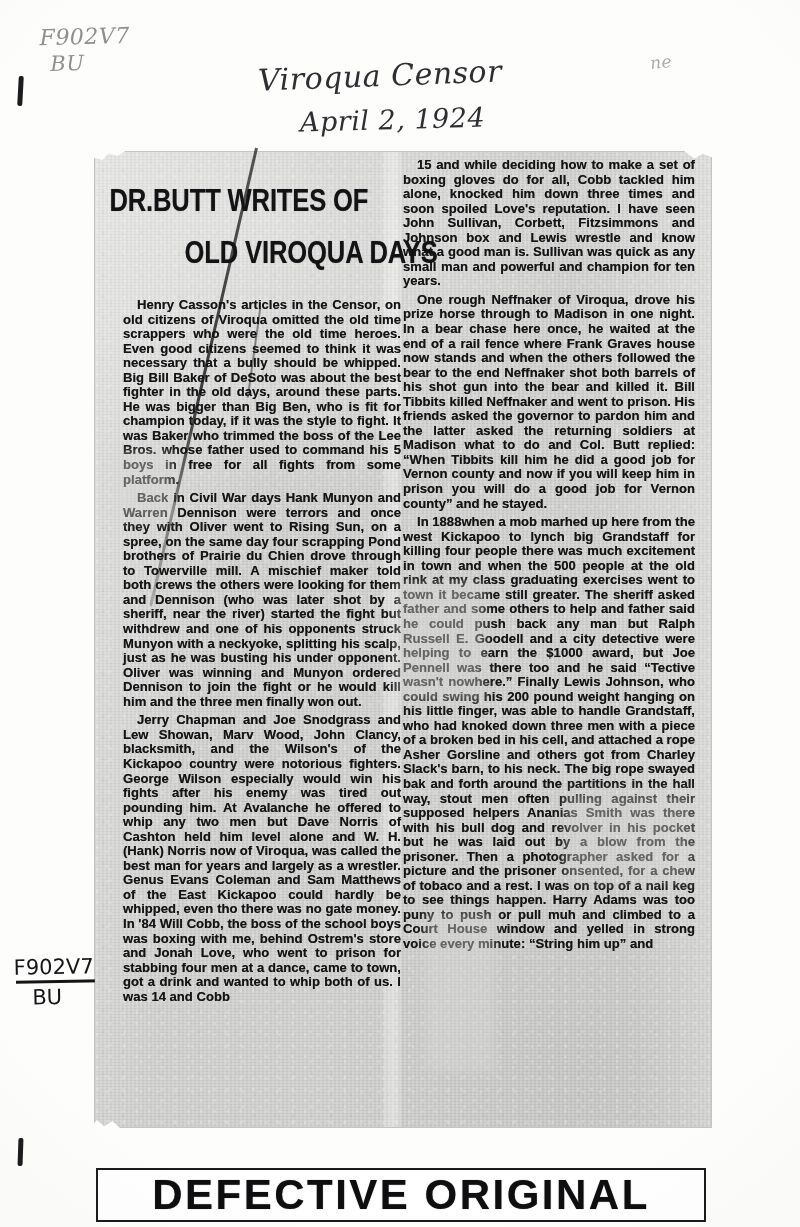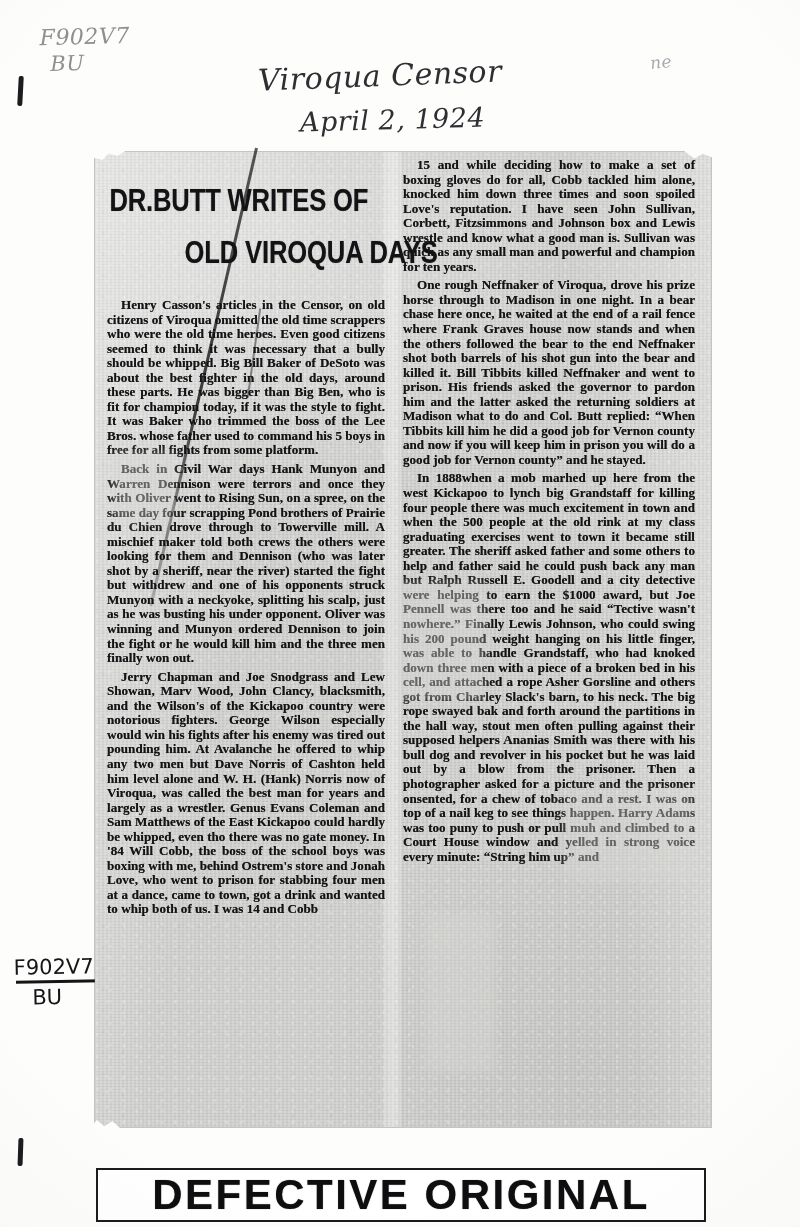--- a/index.html
+++ b/index.html
@@ -141,30 +141,30 @@
     text-shadow:0 0 1px rgba(0,0,0,.45);
   }
   #headline .hl-line{display:block;white-space:nowrap;}
   #headline .hl-1{margin-left:18px;}
   #headline .hl-2{margin-left:112px;margin-top:9px;}
 
   
   .col{
     position:absolute;z-index:6;top:0;
     color:#141416;
-    font-family:Liberation Serif, serif;
+    font-family:Liberation Sans, sans-serif;
     font-weight:bold;
     font-size:13.1px;
     line-height:14.55px;
     text-align:justify;
     text-justify:inter-word;
     -webkit-hyphens:none;hyphens:none;
     text-shadow:0 0 .6px rgba(0,0,0,.55);
   }
-  #col-1{left:12px;width:278px;top:146px;}
+  #col-1{left:28px;width:278px;top:146px;}
   #col-2{left:308px;width:292px;top:6px;}
   .col p{margin:0;text-indent:14px;}
   .col p + p{margin-top:4px;}
 
   
   .fade{position:absolute;z-index:7;pointer-events:none;background:rgba(214,214,211,.42);}
   #fade-a{left:300px;top:430px;width:90px;height:120px;filter:blur(6px);}
   #fade-b{left:470px;top:640px;width:130px;height:90px;filter:blur(7px);}
   #fade-c{left:330px;top:760px;width:70px;height:160px;filter:blur(6px);}
   #fade-d{left:18px;top:300px;width:60px;height:70px;filter:blur(6px);}

